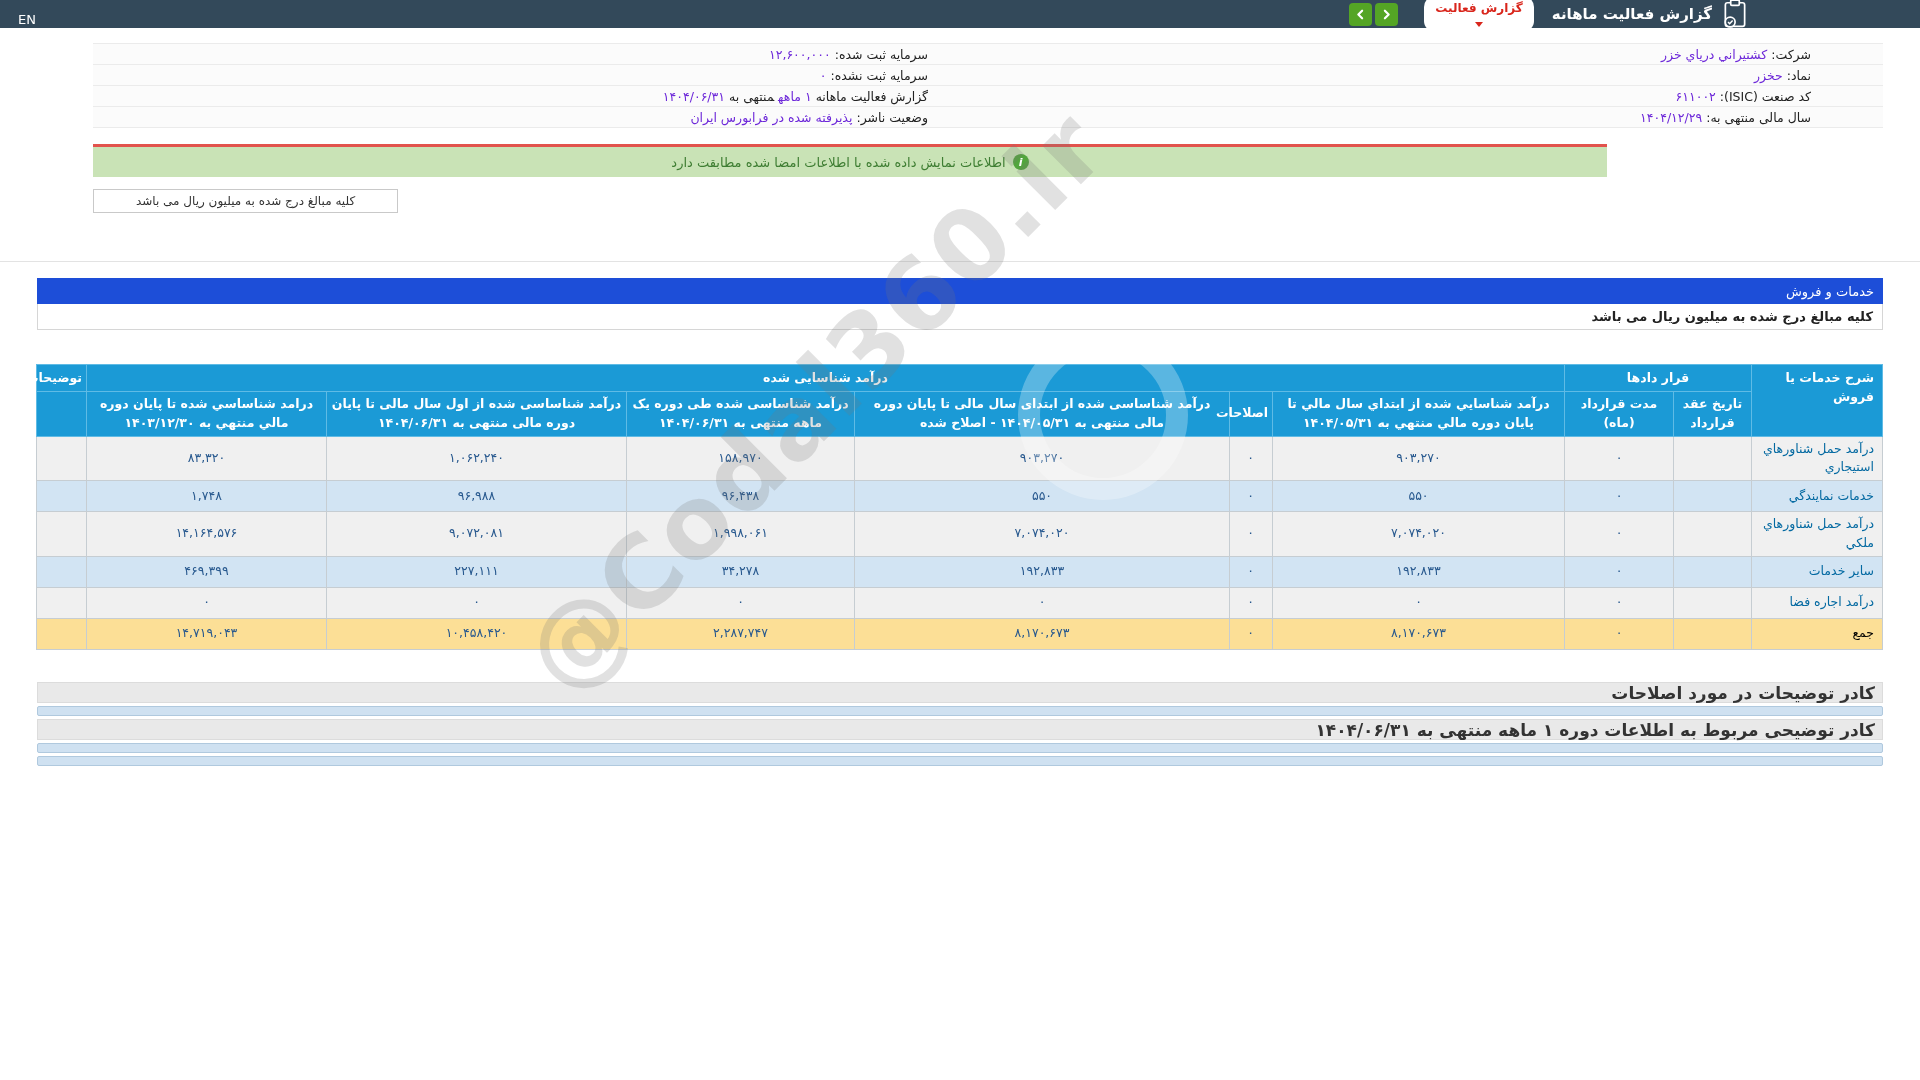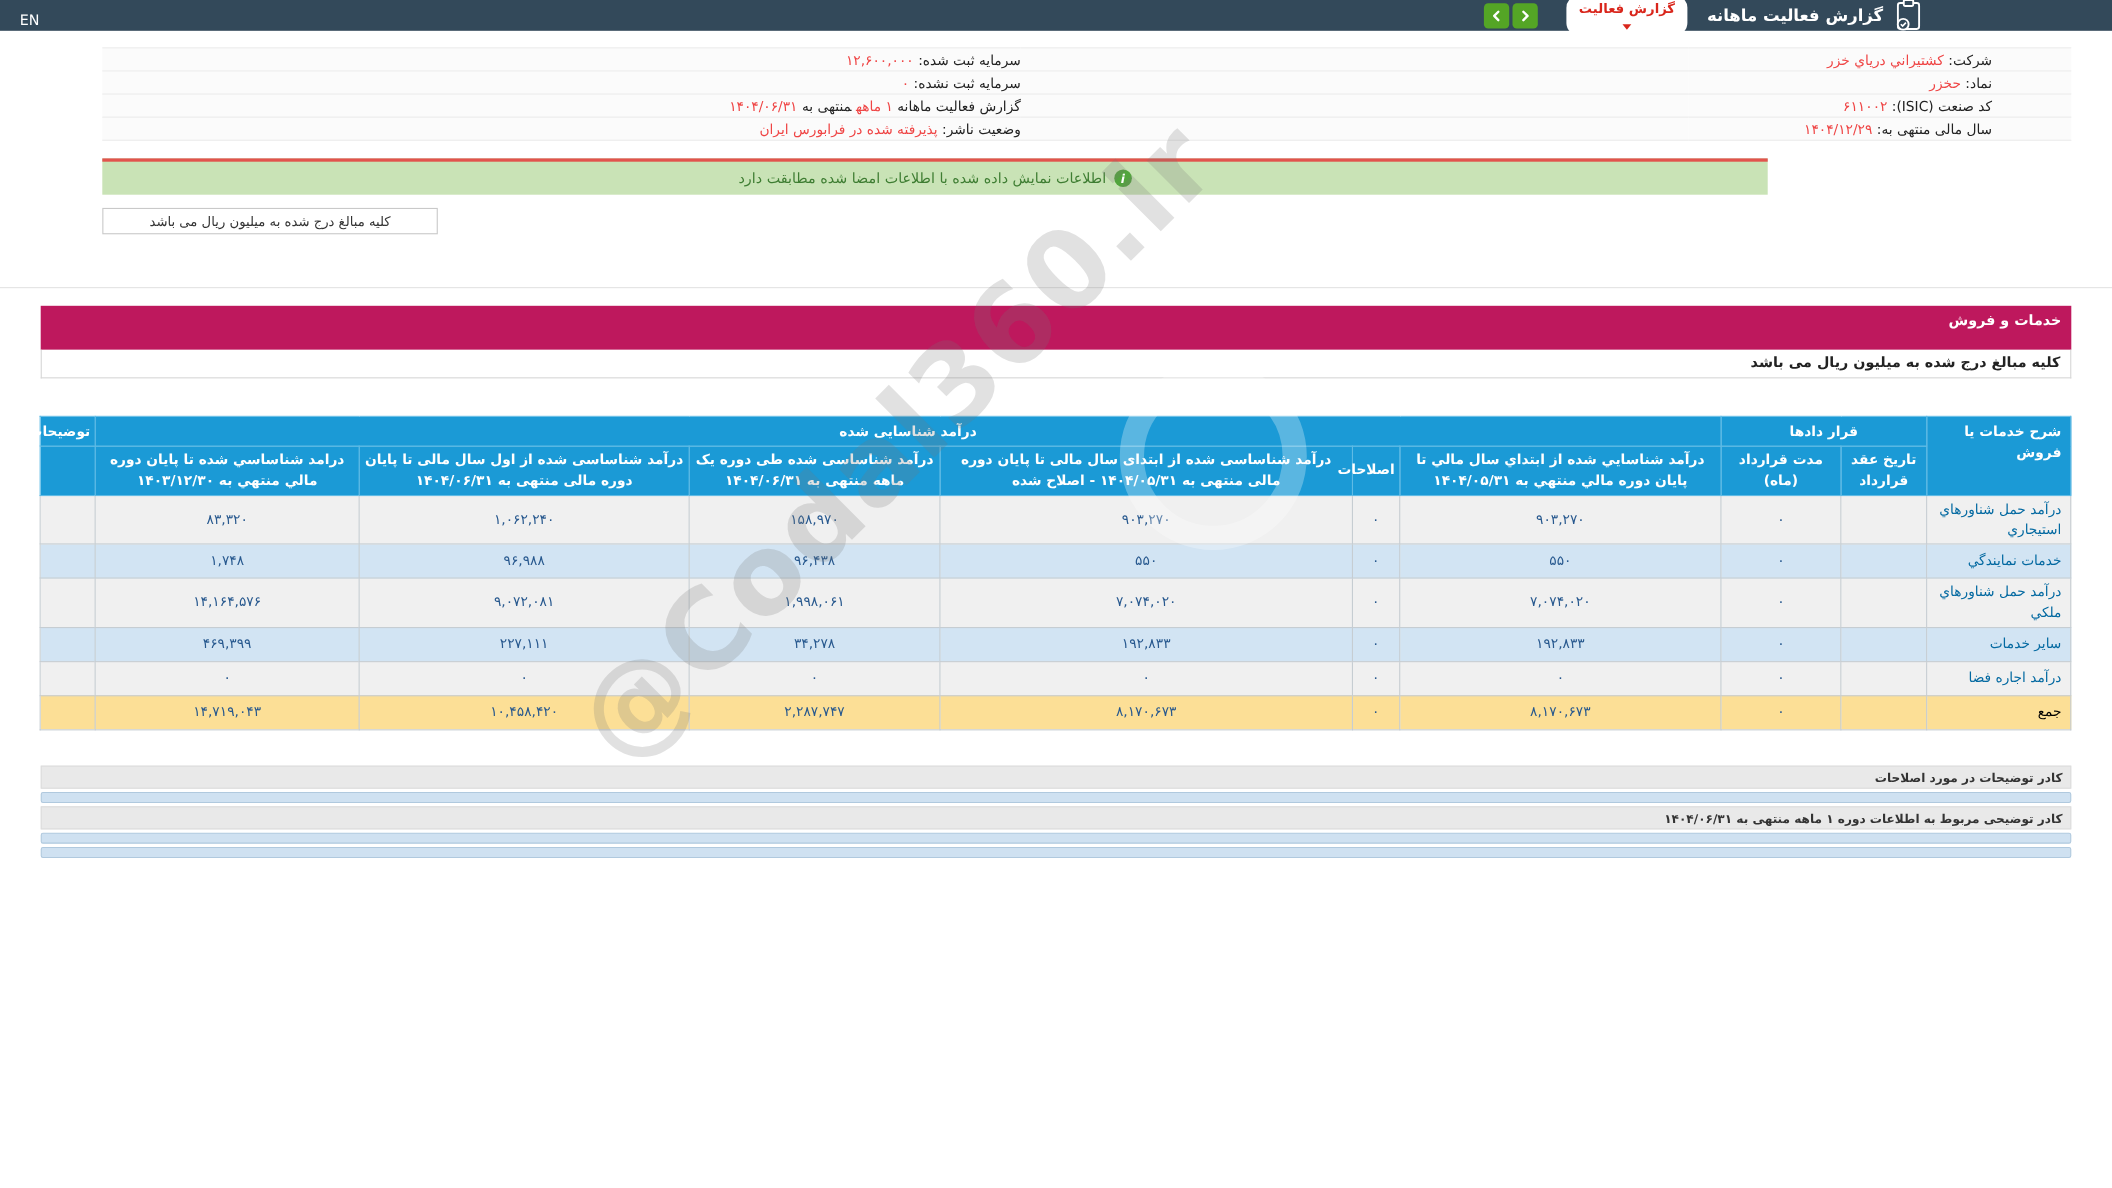--- a/index.html
+++ b/index.html
@@ -22,49 +22,49 @@
   .gbtn svg{width:13px;height:13px;}
   
   .info-wrap{margin:15px 37px 0 93px;}
   .info-table{width:100%;border-collapse:collapse;font-size:12.5px;color:#222;}
   .info-table td{height:20px;border-bottom:1px solid #ebebeb;background:#fbfbfb;padding:0;}
   .info-table tr:first-child td{border-top:1px solid #ebebeb;}
   td.cr{width:276px;text-align:right;padding-right:72px;}
   td.cm{width:607px;}
   td.cl{text-align:right;padding-left:2px;}
   .cr span,.cl span{margin-left:4px;white-space:nowrap;}
-  .orange{color:#ef4444;}
+  .orange{color:#6d28d9;}
   .empty-strip{height:16px;}
   .notice{margin-right:276px;border-top:3px solid #e2534d;background:#c9e3b6;height:30px;
           display:flex;align-items:center;justify-content:center;gap:7px;color:#3e7d32;font-size:13px;}
   .info-icon{width:16px;height:16px;border-radius:50%;background:#52a53d;color:#fff;font-weight:bold;
              font-size:11px;display:inline-flex;align-items:center;justify-content:center;font-style:italic;flex:0 0 auto;}
   .unit-box{width:303px;height:22px;margin-top:12px;margin-right:auto;border:1px solid #c9c9c9;background:#fff;
             display:flex;align-items:center;justify-content:center;font-size:12px;color:#333;}
   .page-divider{margin-top:48px;border-top:1px solid #e3e3e3;height:0;}
   
   .main{margin:16px 37px 0 37px;}
-  .sec-head{height:40px;line-height:27px;background:#be185d;color:#fff;font-weight:bold;font-size:13px;padding:0 9px;}
+  .sec-head{height:26px;line-height:27px;background:#1d4ed8;color:#fff;font-weight:normal;font-size:13px;padding:0 9px;}
   .sec-unit{height:25px;line-height:25px;background:#fff;border:1px solid #d6d6d6;border-top:none;
             font-weight:bold;font-size:13px;color:#222;padding:0 9px;}
   .main-table{margin-top:34px;width:100%;border-collapse:collapse;font-size:12.5px;table-layout:fixed;}
   .main-table th{background:#1b9ad6;color:#fff;font-weight:bold;border:1px solid #5fbbe5;
                  text-align:center;vertical-align:middle;padding:3px 4px;line-height:1.5;}
   .main-table th.desc{vertical-align:top;text-align:right;padding:4px 8px;}
   .main-table th.ghost{height:20px;}
   .main-table td{border:1px solid #c6cdd2;text-align:center;color:#27588e;padding:3px 18px;height:24px;line-height:1.5;}
   .main-table td.lbl{text-align:right;color:#0369a1;padding:3px 8px;}
   tr.odd td{background:#f0f0f0;}
   tr.even td{background:#d2e4f3;}
   tr.sum td{background:#fcdf96;}
   tr.sum td.lbl{color:#000000;}
   
   .comments{margin:32px 37px 0 37px;}
   .c-label{height:21px;line-height:21px;background:#e9e9e9;border:1px solid #dcdcdc;
-           font-size:11px;font-weight:bold;color:#333;padding:0 7px;margin-bottom:3px;box-sizing:border-box;}
+           font-size:17px;font-weight:bold;color:#333;padding:0 7px;margin-bottom:3px;box-sizing:border-box;}
   .c-strip{height:8px;background:#cfe1f1;border:1px solid #b0c9de;border-radius:2px;margin-bottom:3px;}
   
   .watermark{position:absolute;left:440px;top:368px;width:700px;text-align:center;
              transform:rotate(-45deg);font-size:100px;font-weight:bold;letter-spacing:2px;
              color:rgba(120,120,120,0.22);direction:ltr;pointer-events:none;z-index:10;white-space:nowrap;}
   .wm-ring{position:absolute;left:1018px;top:330px;width:170px;height:170px;border-radius:50%;
            border:22px solid rgba(255,255,255,0.28);pointer-events:none;z-index:11;box-sizing:border-box;}
 </style>
 </head>
 <body>

